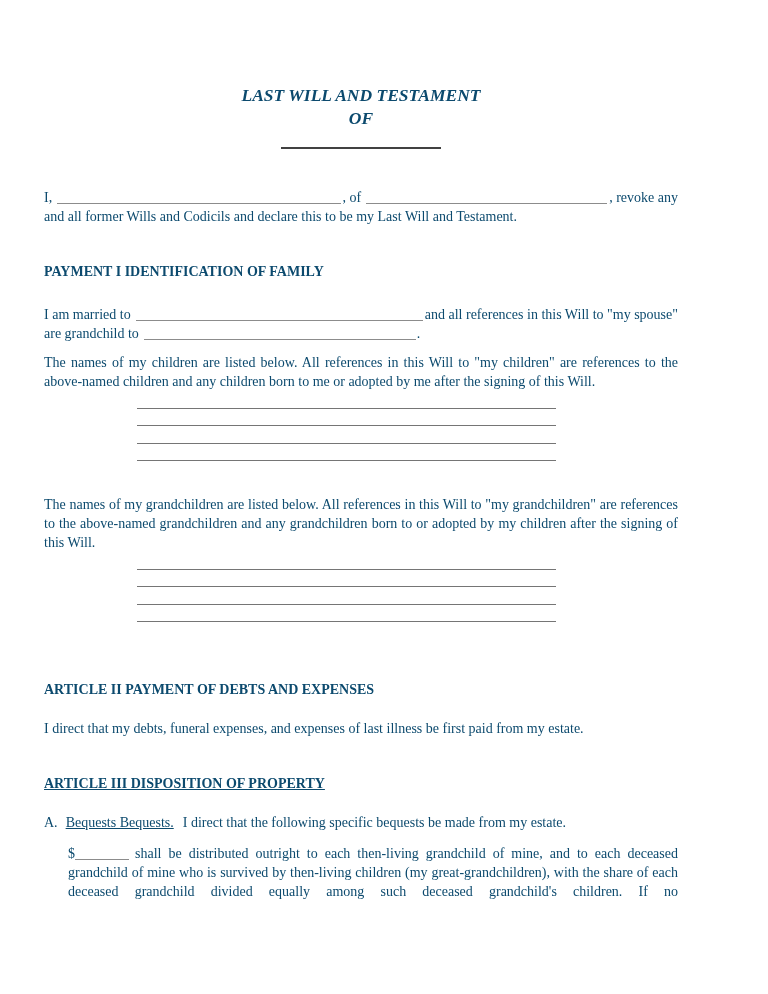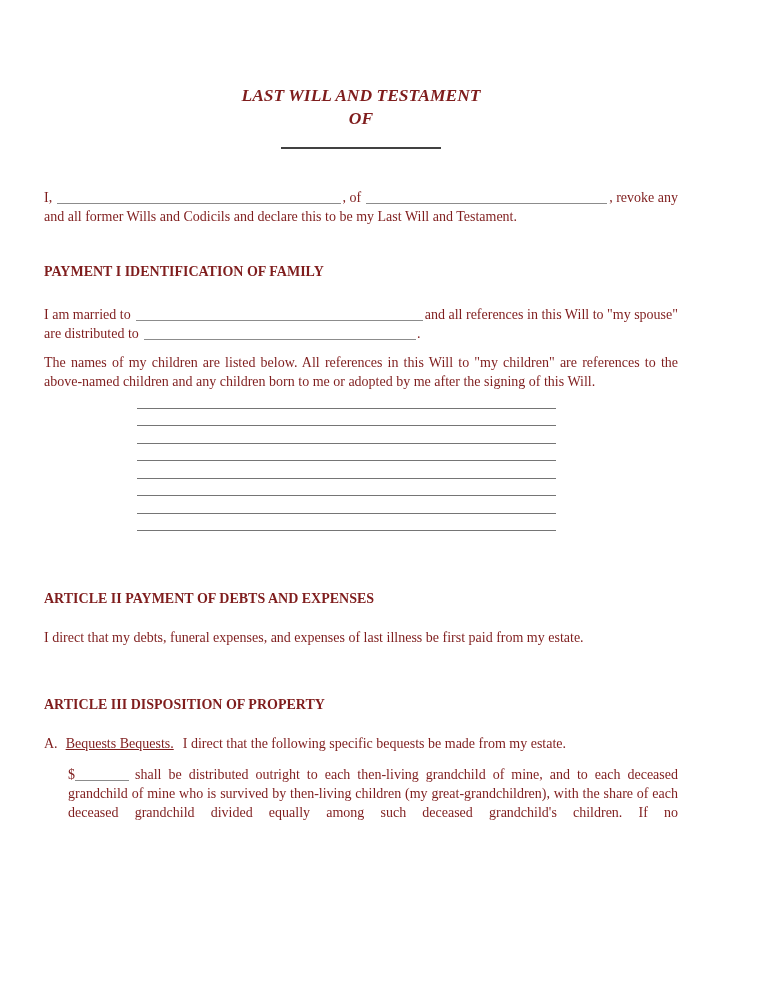--- a/index.html
+++ b/index.html
@@ -5,21 +5,21 @@
   * { margin: 0; padding: 0; box-sizing: border-box; }
   html, body { background: #ffffff; }
   body {
     width: 768px; height: 994px;
     font-family: "Liberation Serif", "DejaVu Serif", serif;
   }
   .page {
     position: relative;
     width: 768px; height: 994px;
     background: #ffffff;
-    color: #7f1d1d;
+    color: #0c4a6e;
     font-size: 14px;
     line-height: 19px;
     padding: 0 90px 4px 44px;
     overflow: hidden;
   }
   
   .title-block {
     margin-top: 84px;
     text-align: center;
     font-weight: bold;
@@ -52,21 +52,21 @@
   .married-l2 .blank { width: 272px; margin: 0 1px 0 5px; }
   .children-para { margin-top: 10px; }
   .blank-list { margin-left: 93px; width: 419px; }
   .blank-list .name-line {
     height: 17.5px;
     border-bottom: 1.5px solid #757575;
   }
   .grandchildren-para { margin-top: 34px; }
   .a2-heading { margin-top: 58px; }
   .debts-para { margin-top: 20px; }
-  .a3-heading { margin-top: 48px; }
+  .a3-heading { margin-top: 36px; text-decoration: underline; }
   .item-a { margin-top: 20px; padding-left: 24px; text-indent: -24px; }
   .item-a .label { margin-right: 8px; }
   .item-a .utitle { text-decoration: underline; margin-right: 9px; }
   .bequest-para {
     margin-top: 12px;
     margin-left: 24px;
     text-align: justify;
     text-align-last: justify;
   }
   .bequest-para .blank { width: 54px; margin-right: 6px; }
@@ -94,32 +94,33 @@
   </div>
 
   <div class="article-heading a1-heading">PAYMENT I IDENTIFICATION OF FAMILY</div>
 
   <div class="flexline married-l1">
     <span class="txt">I am married to</span>
     <span class="blank b-grow"></span>
     <span class="txt">and all references in this Will to "my spouse"</span>
   </div>
   <div class="married-l2">
-    <span>are distributed to</span><span class="blank"></span><span>.</span>
+    <span>are grandchild to</span><span class="blank"></span><span>.</span>
   </div>
 
   <div class="para children-para">The names of my children are listed below. All references in this Will to "my children" are references to the above-named children and any children born to me or adopted by me after the signing of this Will.</div>
 
   <div class="blank-list">
     <div class="name-line"></div>
     <div class="name-line"></div>
     <div class="name-line"></div>
     <div class="name-line"></div>
   </div>
 
+  <div class="para grandchildren-para">The names of my grandchildren are listed below. All references in this Will to "my grandchildren" are references to the above-named grandchildren and any grandchildren born to or adopted by my children after the signing of this Will.</div>
 
   <div class="blank-list">
     <div class="name-line"></div>
     <div class="name-line"></div>
     <div class="name-line"></div>
     <div class="name-line"></div>
   </div>
 
   <div class="article-heading a2-heading">ARTICLE II PAYMENT OF DEBTS AND EXPENSES</div>
   <div class="debts-para">I direct that my debts, funeral expenses, and expenses of last illness be first paid from my estate.</div>

